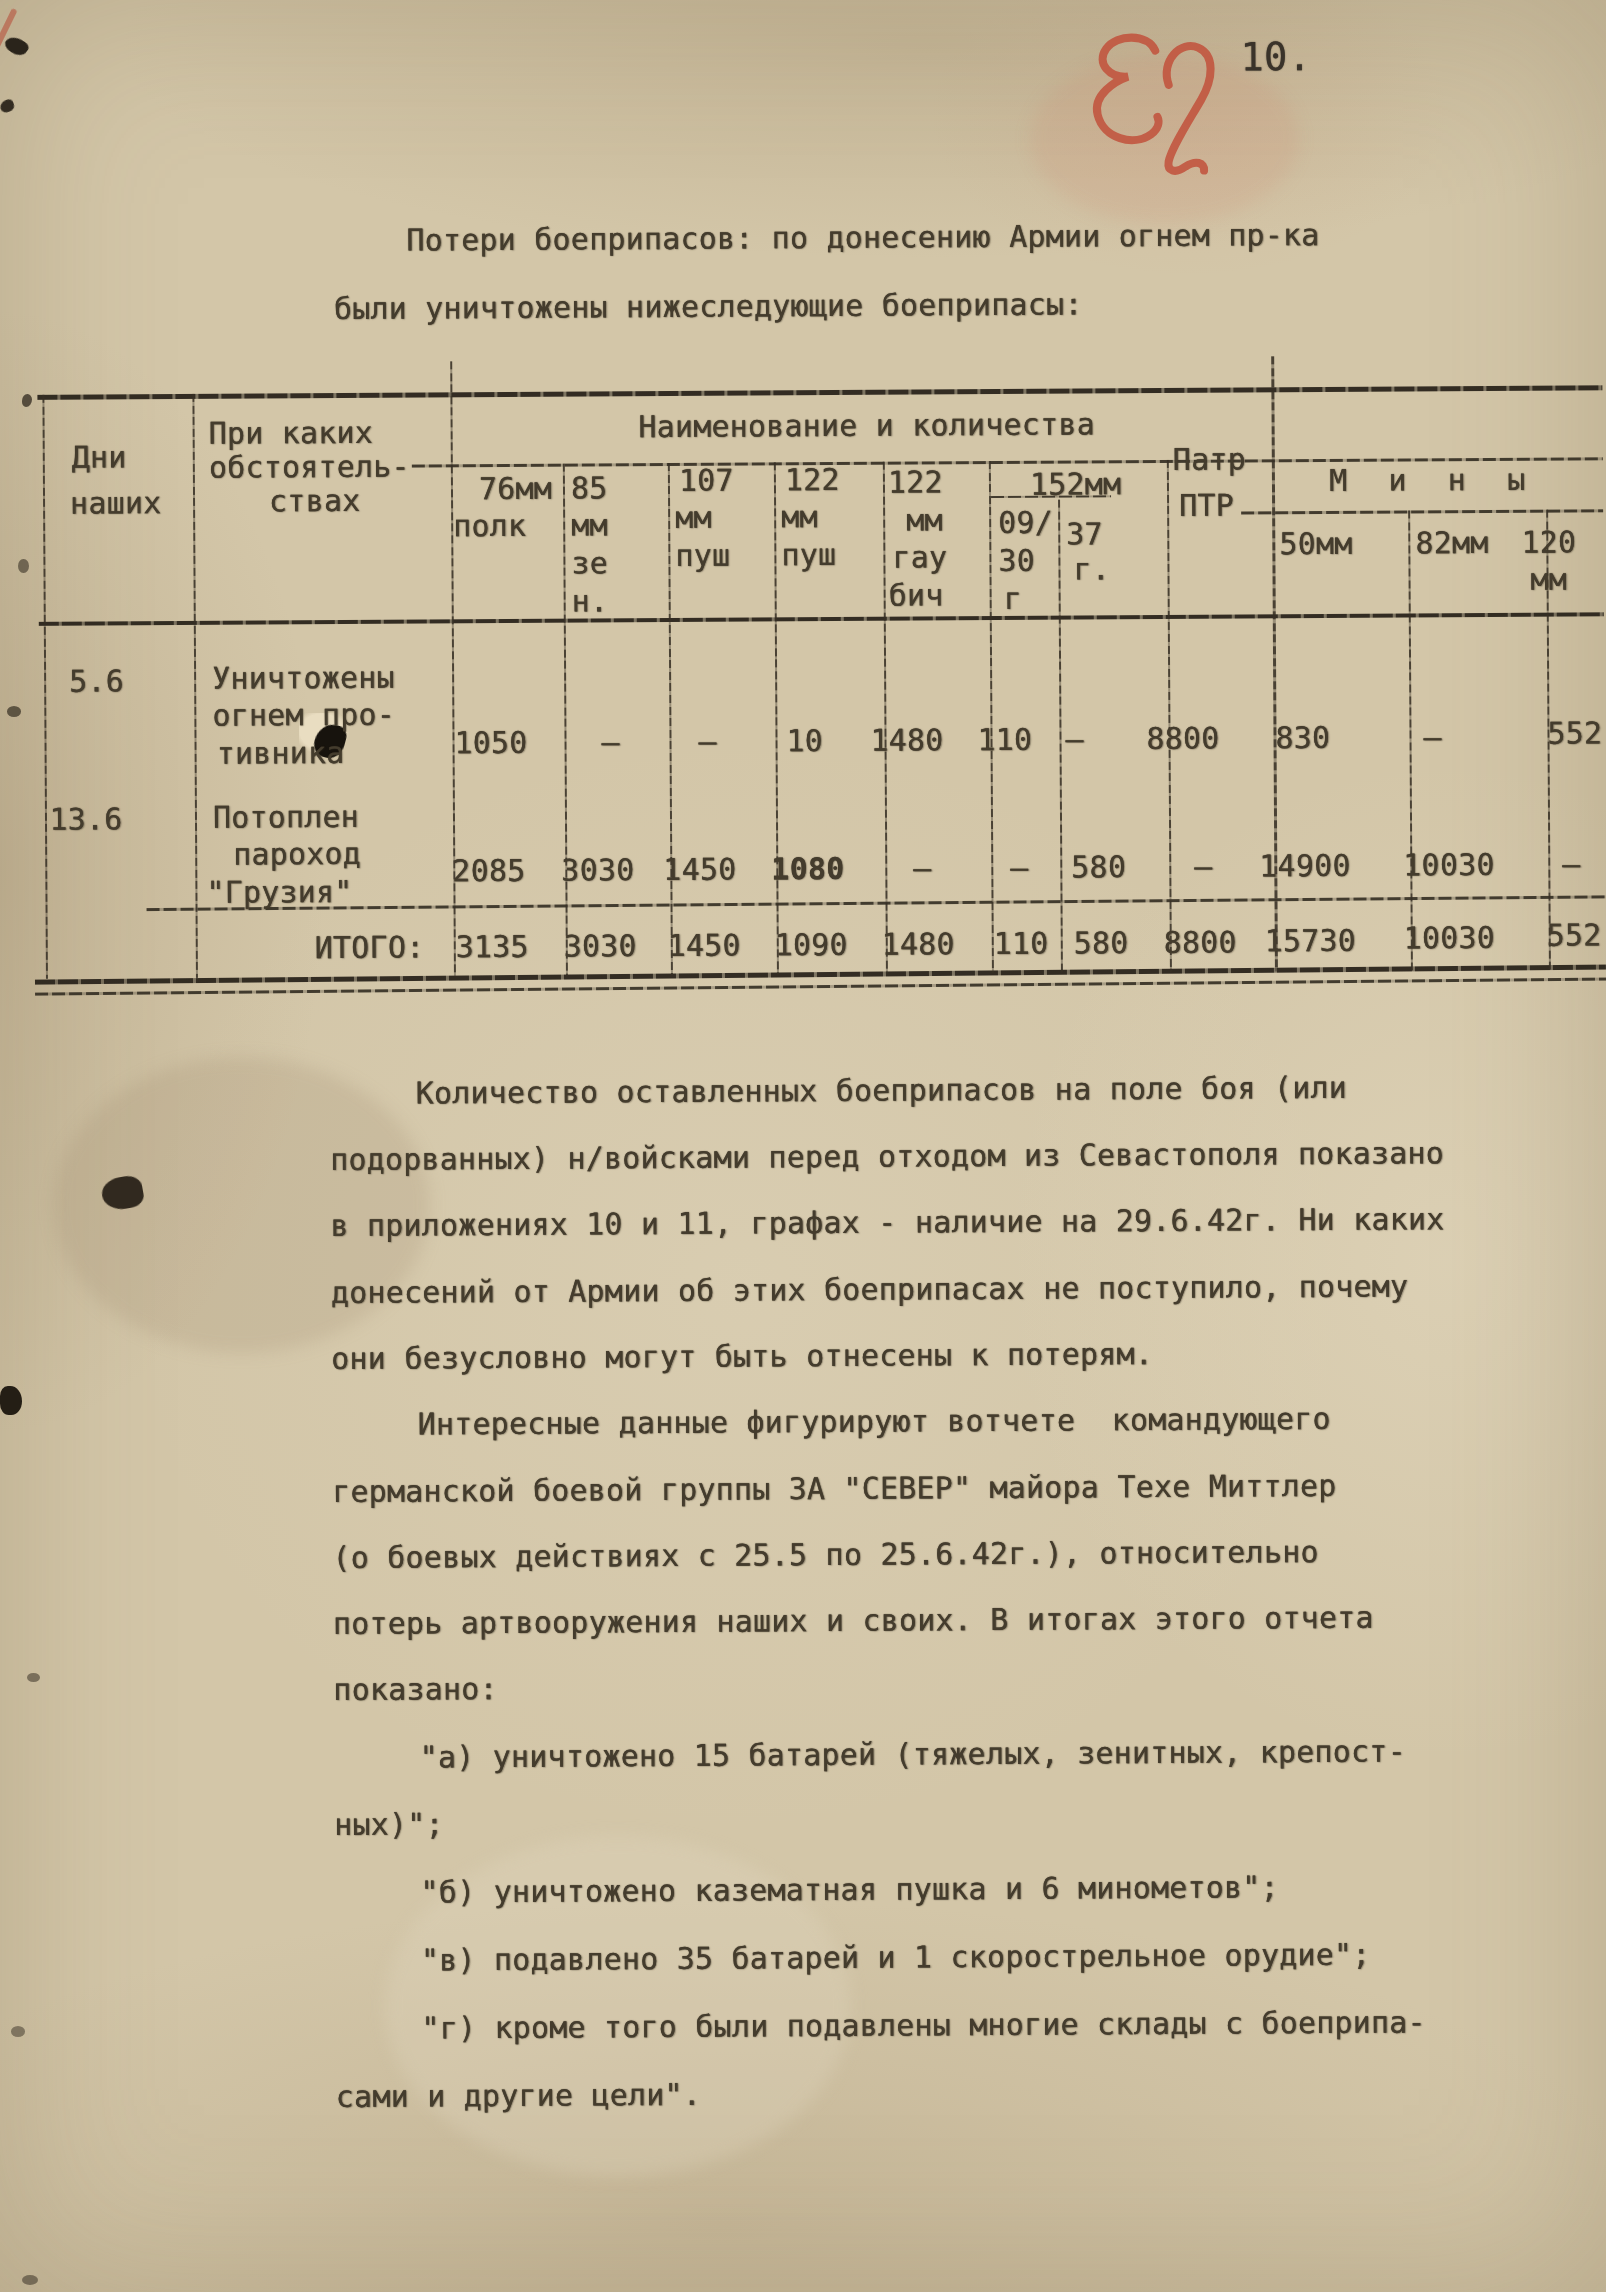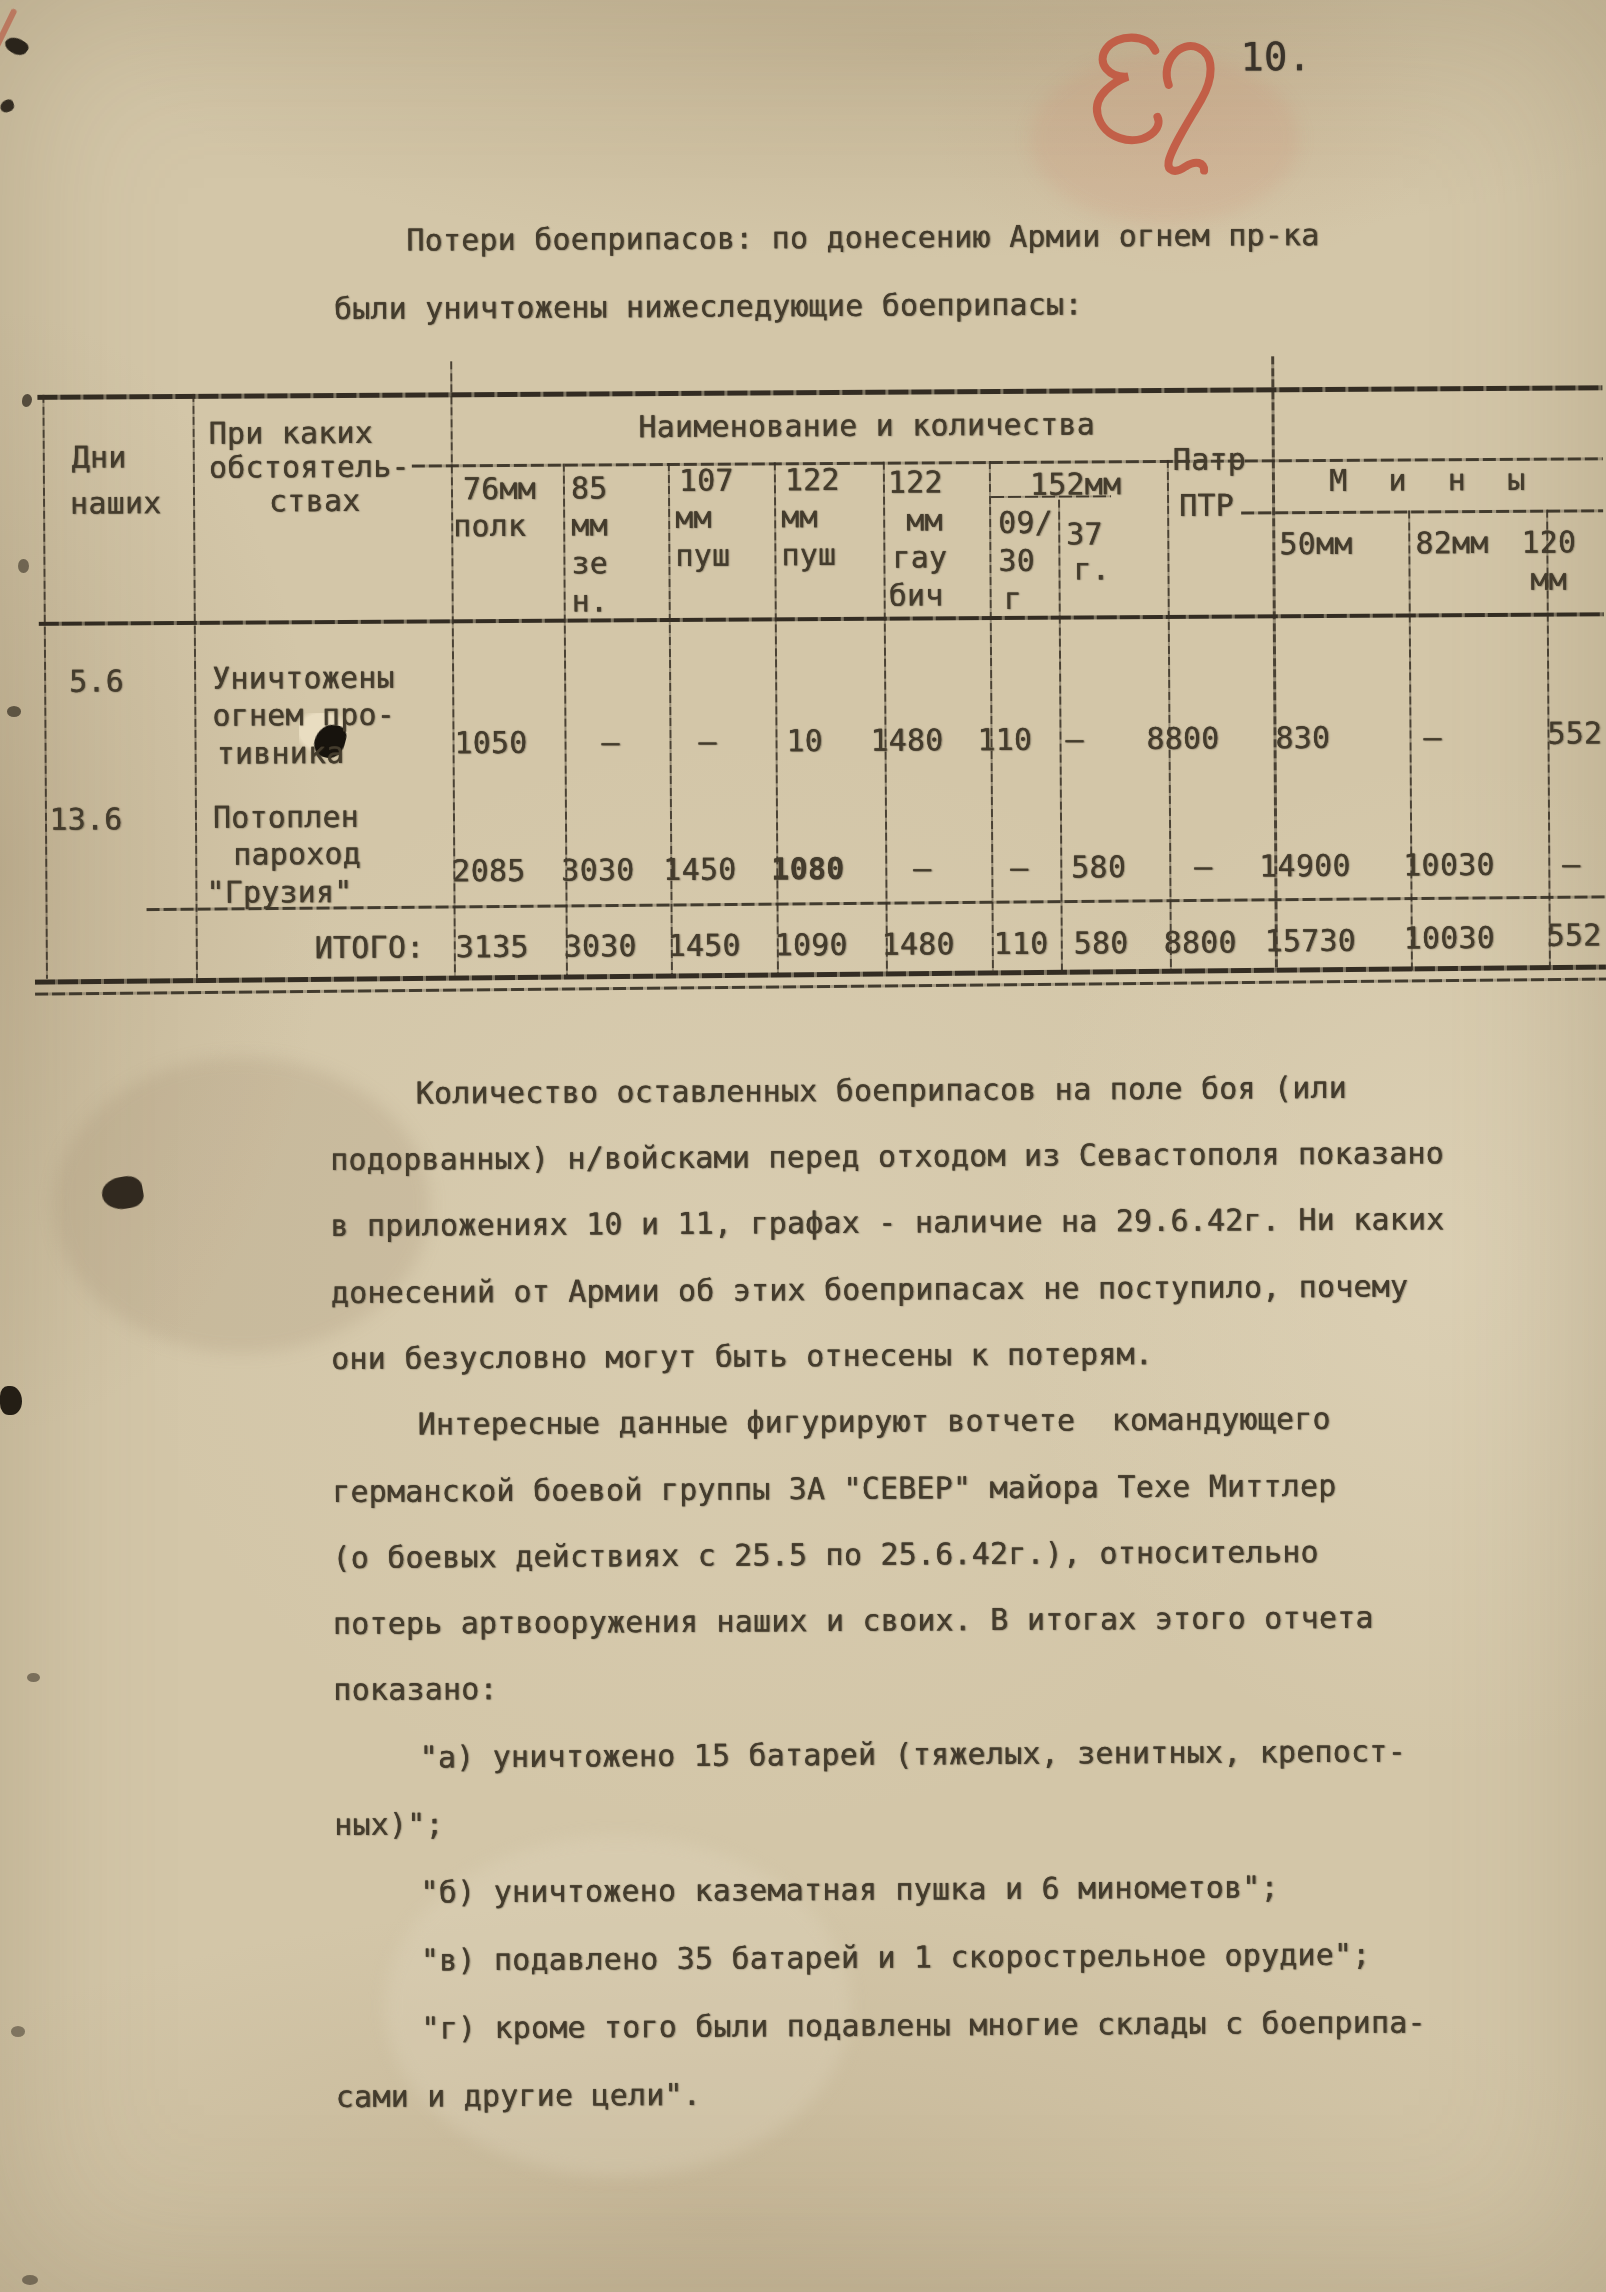--- a/index.html
+++ b/index.html
@@ -94,21 +94,21 @@
       <div class="vl" style="left:1365px;top:124px;height:460px;"></div>
       <div class="vl" style="left:1503px;top:124px;height:460px;"></div>
 
       <div class="t" style="left:29px;top:45px;">Дни</div>
       <div class="t" style="left:27px;top:91px;">наших</div>
       <div class="t" style="left:166px;top:22.4px;">При каких</div>
       <div class="t" style="left:166px;top:56px;">обстоятель-</div>
       <div class="t" style="left:226px;top:90px;">ствах</div>
       <div class="t center" style="left:421px;top:18px;width:806px;">Наименование и количества</div>
 
-      <div class="t" style="left:420px;top:79px;">76мм</div>
+      <div class="t" style="left:436px;top:79px;">76мм</div>
       <div class="t" style="left:410px;top:116px;">полк</div>
 
       <div class="t" style="left:528px;top:79px;">85</div>
       <div class="t" style="left:528px;top:116px;">мм</div>
       <div class="t" style="left:528px;top:154px;">зе</div>
       <div class="t" style="left:528px;top:192px;">н.</div>
 
       <div class="t" style="left:636px;top:72px;">107</div>
       <div class="t" style="left:632px;top:109px;">мм</div>
       <div class="t" style="left:632px;top:147px;">пуш</div>

